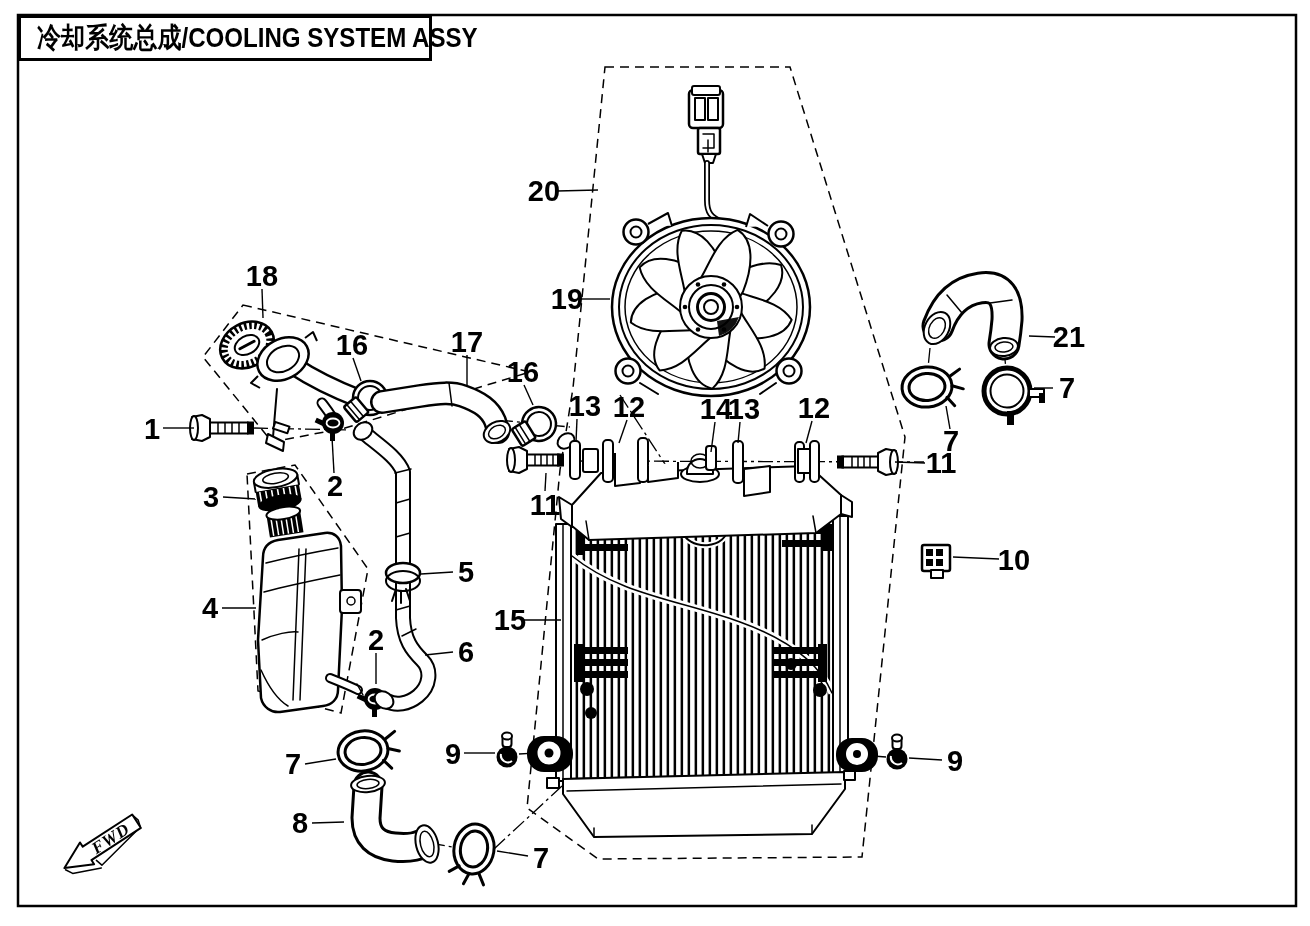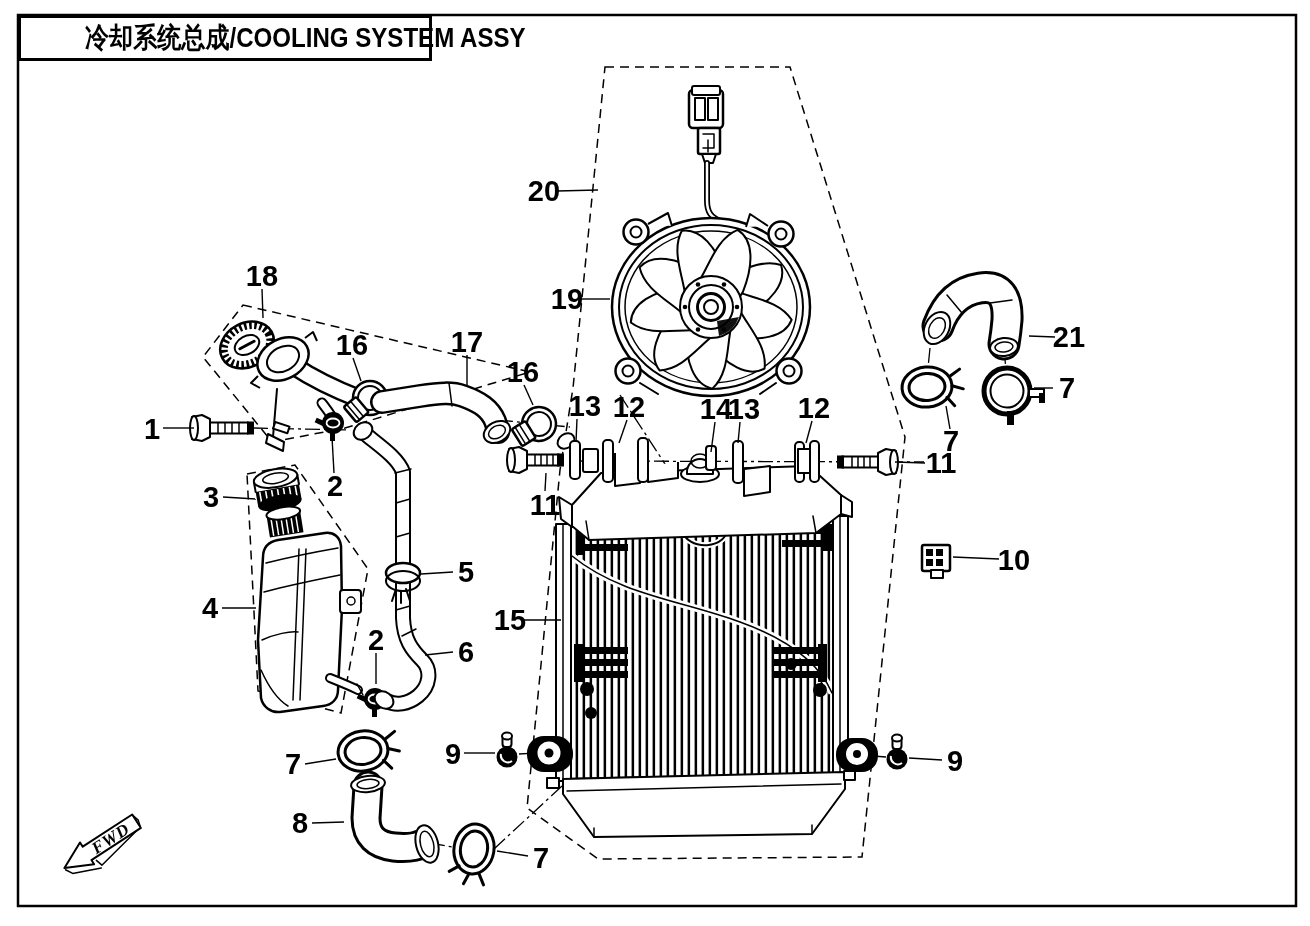--- a/index.html
+++ b/index.html
@@ -1,20 +1,20 @@
 <!DOCTYPE html>
 <html><head>
 <meta charset="utf-8">
 <style>
   html,body{margin:0;padding:0;background:#fff;}
   .sheet{position:relative;width:1310px;height:926px;background:#fff;overflow:hidden;
          font-family:"Liberation Sans",sans-serif;}
   .title-box{position:absolute;left:18px;top:15px;width:414px;height:46px;
              border:3px solid #000;box-sizing:border-box;background:#fff;z-index:5;
-             display:flex;align-items:center;padding-left:48px;}
+             display:flex;align-items:center;}
   .title-box span{display:inline-block;white-space:nowrap;font-weight:bold;font-size:28px;
                   margin-left:16px;transform:scaleX(.86);transform-origin:left center;
                   letter-spacing:0px;color:#000;}
   svg{position:absolute;left:0;top:0;}
   .ln{fill:none;stroke:#000;stroke-width:2;stroke-linecap:round;stroke-linejoin:round;}
   .ln15{fill:none;stroke:#000;stroke-width:1.5;stroke-linecap:round;stroke-linejoin:round;}
   .ln3{fill:none;stroke:#000;stroke-width:3;stroke-linecap:round;stroke-linejoin:round;}
   .wf{fill:#fff;stroke:#000;stroke-width:2;stroke-linejoin:round;}
   .wf25{fill:#fff;stroke:#000;stroke-width:2.5;stroke-linejoin:round;}
   .bf{fill:#000;stroke:none;}

